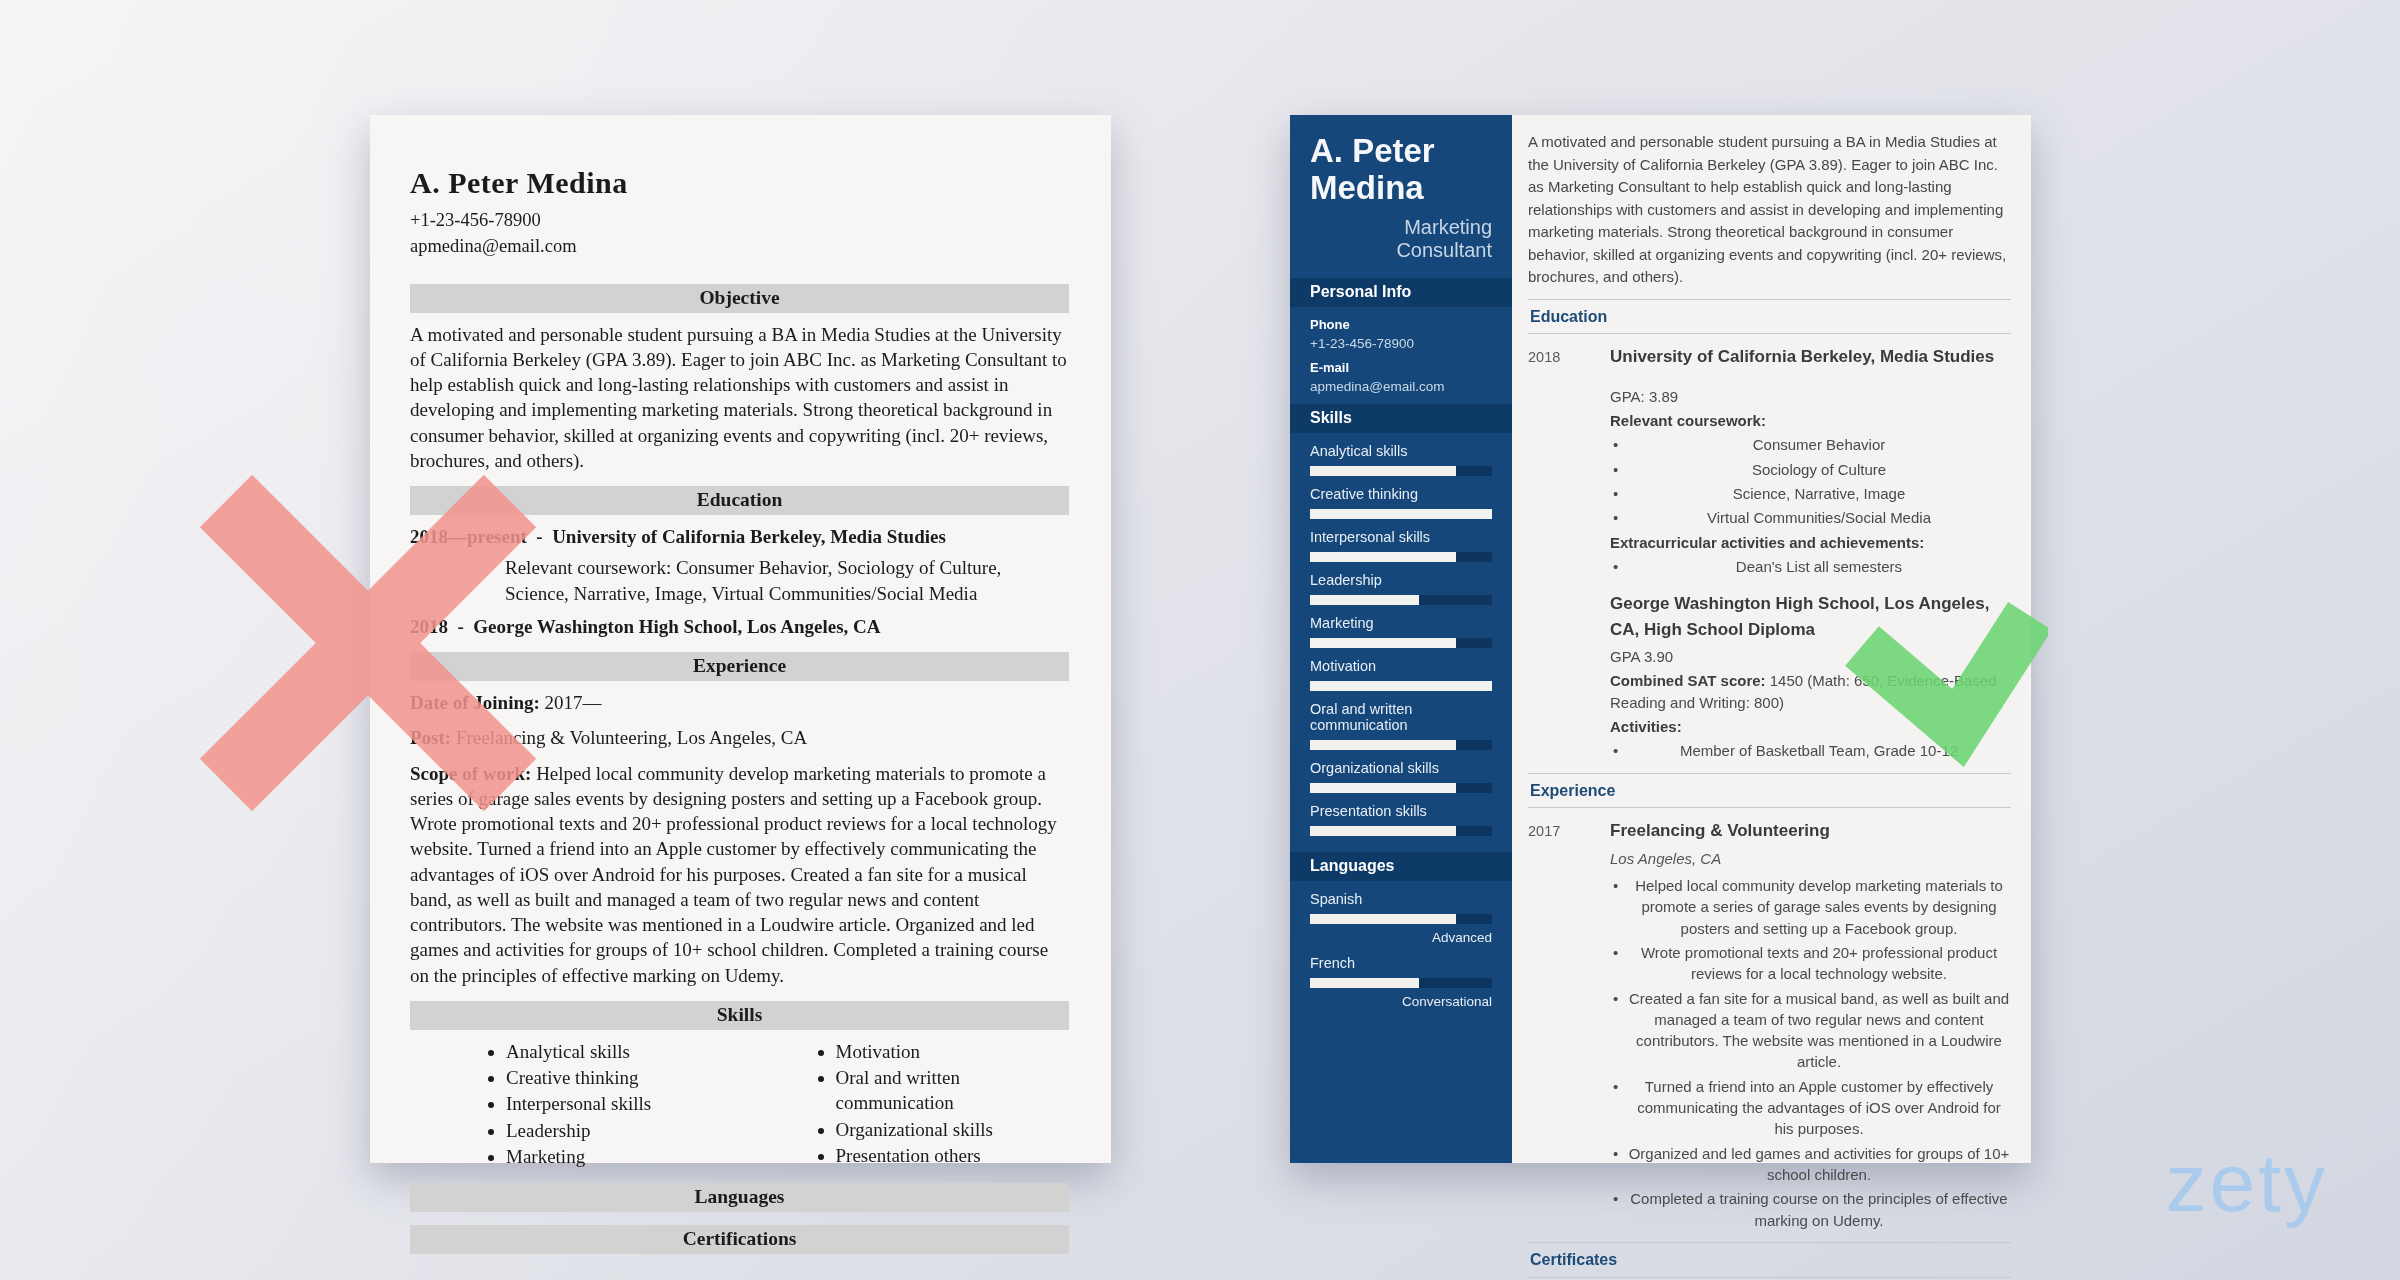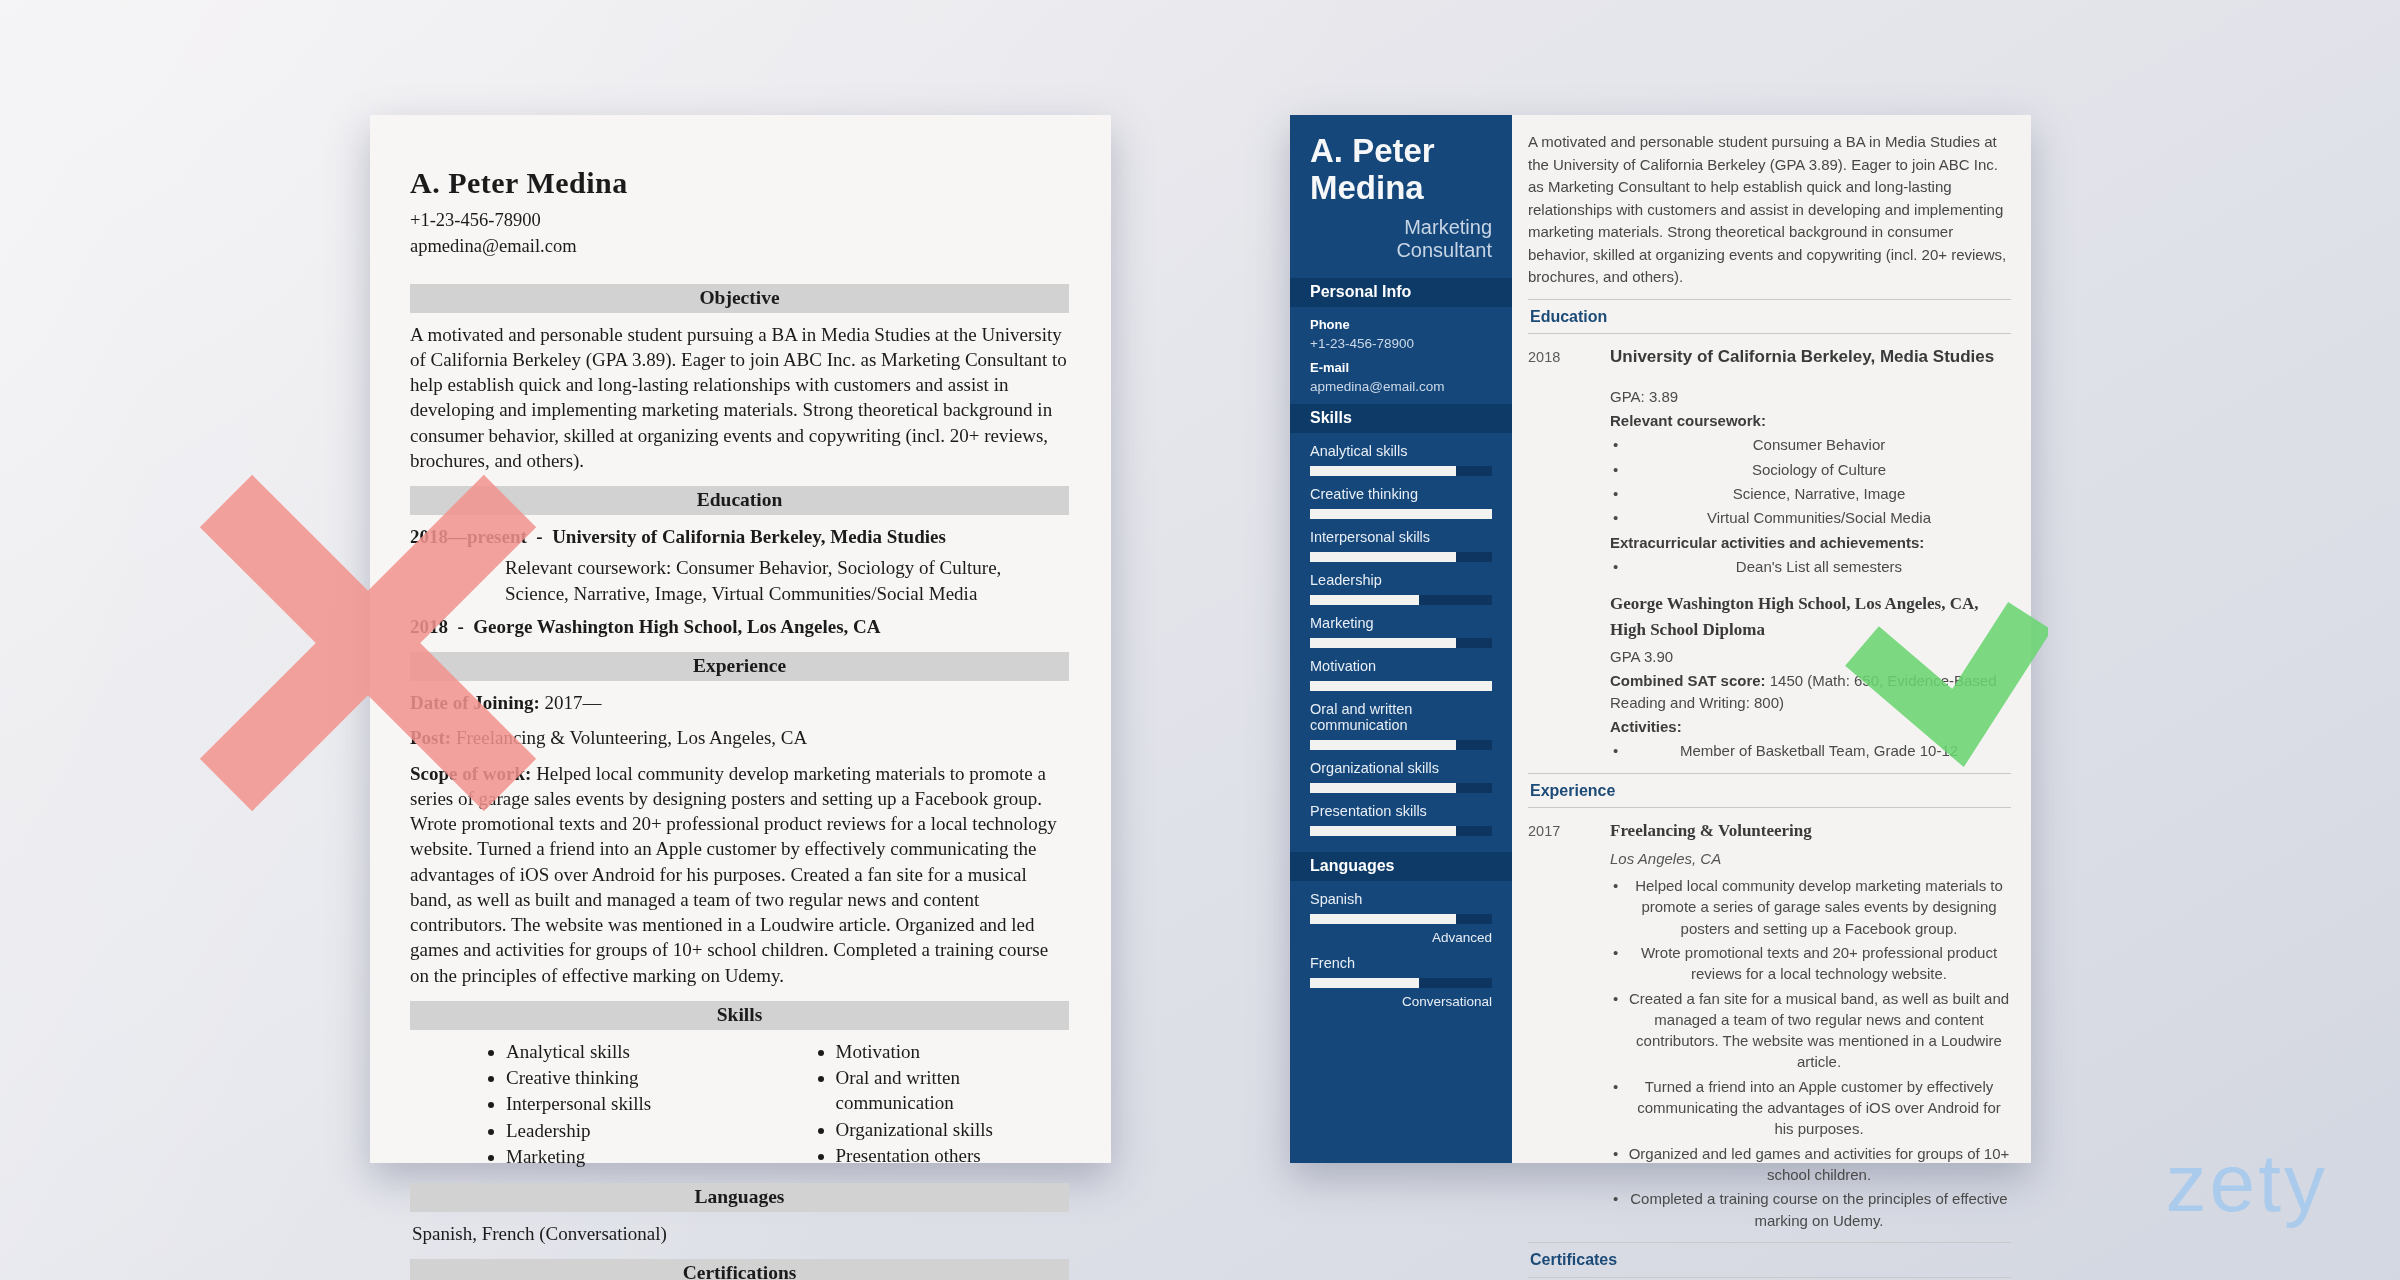--- a/index.html
+++ b/index.html
@@ -71,21 +71,21 @@
   .summary { color:#474747; margin-bottom:10px; line-height:1.5; }
   .r-header {
     border-top:1px solid #c9c9c9; border-bottom:1px solid #c9c9c9;
     color:#1d4b78; font-weight:bold; font-size:16px;
     padding:6px 0 5px 2px; margin:8px 0 10px;
   }
   .row { display:flex; margin-bottom:4px; }
   .row .date { width:82px; flex-shrink:0; color:#5a5a5a; font-size:14.5px; padding-top:3px; }
   .row .entry { flex:1; }
   .entry-title { font-size:17px; font-weight:bold; color:#3a3a3a; line-height:1.5; margin-bottom:16px; }
-  .entry-title.tight { margin-bottom:4px;font-family:Liberation Serif, serif; }
+  .entry-title.tight { margin-bottom:4px; }
   .sub-line { margin-bottom:3px; color:#4a4a4a; }
   .sub-label { font-weight:bold; color:#3d3d3d; }
   .loc { font-style:italic; color:#555; margin-bottom:6px; }
   .b-item { position:relative; padding-left:17px; margin-bottom:3px; color:#4a4a4a;text-align:center; }
   .b-item::before { content:"•"; position:absolute; left:3px; top:0; color:#4a4a4a; }
 
   
   .overlay-svg { position:absolute; pointer-events:none; }
   .zety-logo {
     position:absolute; right:72px; bottom:50px;
@@ -145,21 +145,20 @@
       <ul>
         <li>Motivation</li>
         <li>Oral and written communication</li>
         <li>Organizational skills</li>
         <li>Presentation others</li>
       </ul>
     </div>
   </div>
 
   <div class="bar">Languages</div>
-  <div class="plain-line">Spanish, French (Conversational)</div>
 
   <div class="bar">Certifications</div>
 
 </div>
 
 <div class="resume-good">
 
   <div class="gr-sidebar">
     <div class="sb-name">A. Peter Medina</div>
     <div class="sb-job">Marketing Consultant</div>

